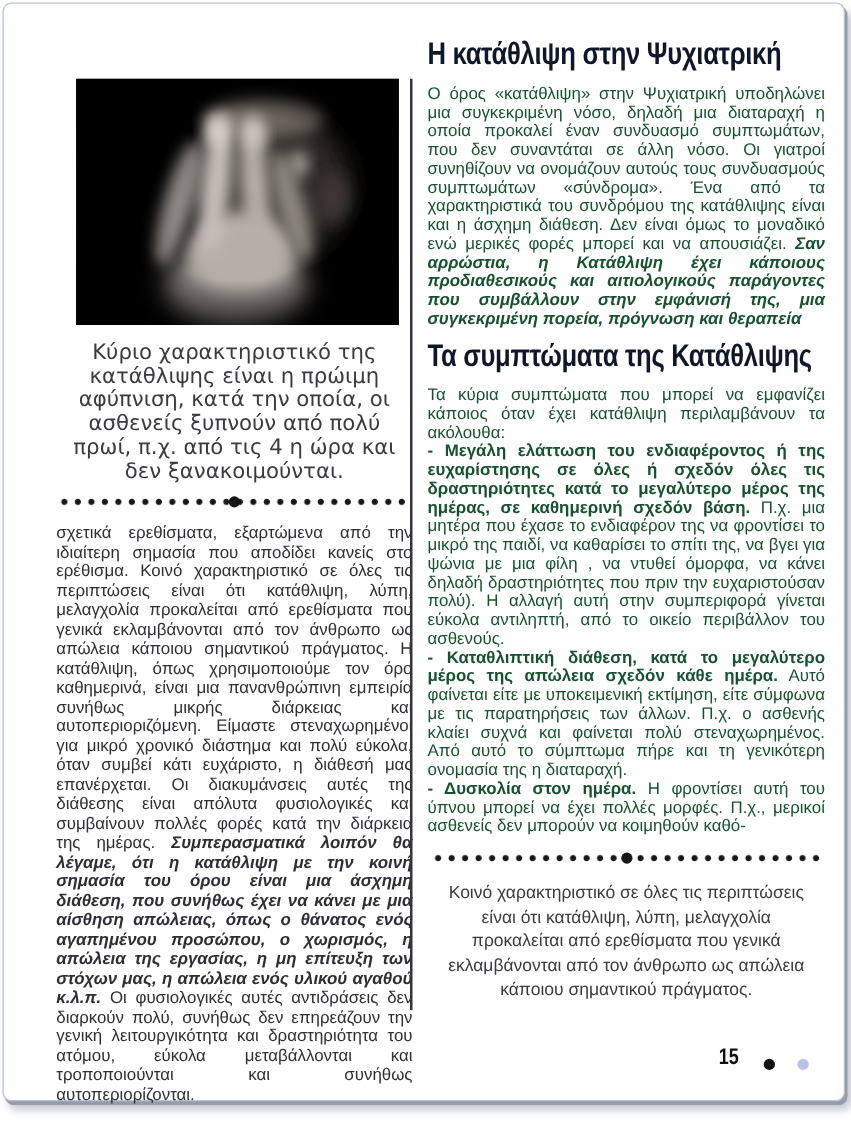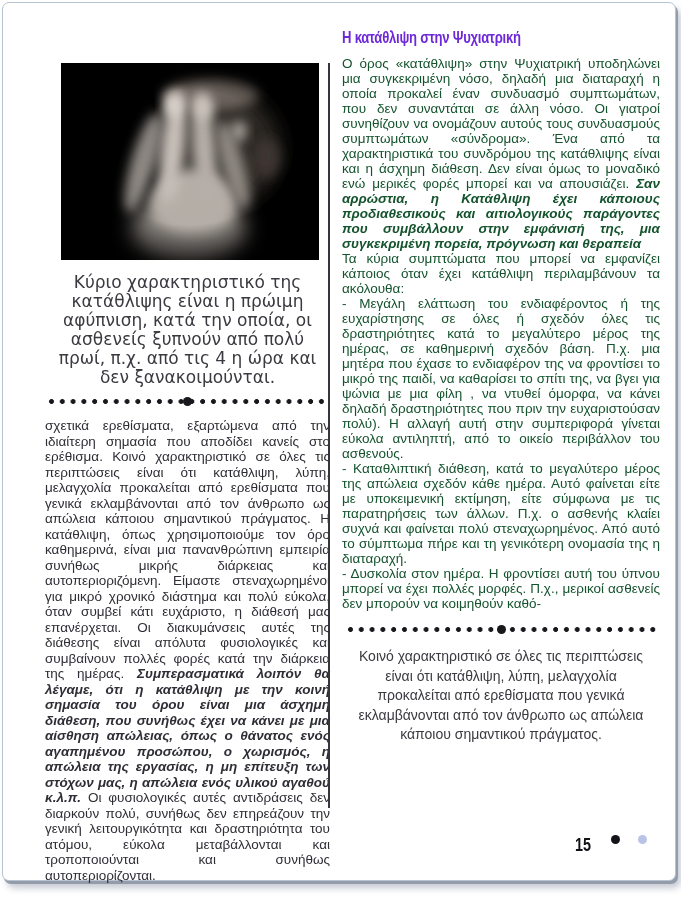--- a/index.html
+++ b/index.html
@@ -13,38 +13,38 @@
   .photo{width:258px;height:197px;margin-left:16px;background:#000;display:block;}
   .caption{margin:13px 0 0 0;text-align:center;font-family:"DejaVu Sans",sans-serif;
            font-size:17px;line-height:19px;color:#3a3a40;padding:0 4px;}
   .dot-divider{position:relative;height:9px;margin:10px 2px 0 2px;
     background-image:radial-gradient(circle at 4.5px 4.5px,#17171c 2.1px,rgba(0,0,0,0) 2.8px);
     background-size:10.8px 9px;background-repeat:repeat-x;}
   .dot-divider::after{content:"";position:absolute;left:50%;top:50%;width:9px;height:9px;
     margin:-4.5px 0 0 -4.5px;border-radius:50%;background:#17171c;}
   .body-text{margin-top:12px;font-size:13.5px;line-height:15.5px;text-align:justify;
              color:#2e2e36;}
-  .seg-b{font-weight:normal;}
+  .seg-b{font-weight:bold;}
   .seg-bi{font-weight:bold;font-style:italic;}
   
   .v-rule{position:absolute;left:325px;top:60px;width:1.5px;height:745px;background:#35353c;}
   
   .col-right{position:absolute;left:339px;top:26px;width:318px;}
-  .heading{font-weight:bold;color:#6d28d9;font-size:16px;white-space:nowrap;}
+  .heading{font-weight:bold;color:#0f172a;font-size:25px;white-space:nowrap;}
   .heading>span{display:inline-block;transform:scaleX(0.82);transform-origin:0 50%;
                 letter-spacing:-0.3px;}
   .h1{margin:0 0 9px 0;}
   .h2{margin:9px 0 8px 0;}
   .para{font-size:13.5px;line-height:15px;text-align:justify;margin:0 0 0 0;color:#14532d;}
   .para+.para{margin-top:0;}
   .quote{margin-top:13px;text-align:center;font-family:Liberation Sans, sans-serif;
          font-size:14px;line-height:19.5px;color:#3a3a40;padding:0 6px;}
   .dot-divider.right{margin:14px 4px 0 4px;}
   
-  .pagenum{position:absolute;left:570px;top:832px;display:flex;align-items:flex-start;gap:18px;}
+  .pagenum{position:absolute;left:570px;top:832px;display:flex;align-items:flex-end;gap:18px;}
   .pagenum .num{font-weight:bold;font-size:18px;color:#121216;display:inline-block;
                 transform:scaleX(0.8);}
   .dot{width:9px;height:9px;border-radius:50%;display:inline-block;}
   .dot-black{background:#141418;}
   .dot-blue{background:#b9c3e6;}
 </style>
 </head>
 <body>
 
 <div class="canvas">
@@ -93,20 +93,23 @@
 
     <div class="v-rule"></div>
 
     <div class="col-right">
       <h1 class="heading h1">
         <span>Η κατάθλιψη στην Ψυχιατρική</span>
       </h1>
 
       <p class="para"><span>Ο όρος «κατάθλιψη» στην Ψυχιατρική υποδηλώνει μια συγκεκριμένη νόσο, δηλαδή μια διαταραχή η οποία προκαλεί έναν συνδυασμό συμπτωμάτων, που δεν συναντάται σε άλλη νόσο. Οι γιατροί συνηθίζουν να ονομάζουν αυτούς τους συνδυασμούς συμπτωμάτων «σύνδρομα». Ένα από τα χαρακτηριστικά του συνδρόμου της κατάθλιψης είναι και η άσχημη διάθεση. Δεν είναι όμως το μοναδικό ενώ μερικές φορές μπορεί και να απουσιάζει. </span><span class="seg-bi">Σαν αρρώστια, η Κατάθλιψη έχει κάποιους προδιαθεσικούς και αιτιολογικούς παράγοντες που συμβάλλουν στην εμφάνισή της, μια συγκεκριμένη πορεία, πρόγνωση και θεραπεία</span></p>
 
+      <h2 class="heading h2">
+        <span>Τα συμπτώματα της Κατάθλιψης</span>
+      </h2>
 
       <p class="para">Τα κύρια συμπτώματα που μπορεί να εμφανίζει κάποιος όταν έχει κατάθλιψη περιλαμβάνουν τα ακόλουθα:</p>
       <p class="para"><span class="seg-b">- Μεγάλη ελάττωση του ενδιαφέροντος ή της ευχαρίστησης σε όλες ή σχεδόν όλες τις δραστηριότητες κατά το μεγαλύτερο μέρος της ημέρας, σε καθημερινή σχεδόν βάση.</span><span> Π.χ. μια μητέρα που έχασε το ενδιαφέρον της να φροντίσει το μικρό της παιδί, να καθαρίσει το σπίτι της, να βγει για ψώνια  με μια φίλη , να ντυθεί όμορφα, να κάνει δηλαδή δραστηριότητες  που πριν την ευχαριστούσαν πολύ). Η αλλαγή αυτή στην συμπεριφορά  γίνεται εύκολα αντιληπτή, από το οικείο περιβάλλον του ασθενούς.</span></p>
       <p class="para"><span class="seg-b">- Καταθλιπτική διάθεση, κατά το μεγαλύτερο μέρος της απώλεια σχεδόν κάθε ημέρα.</span><span> Αυτό φαίνεται είτε με υποκειμενική εκτίμηση, είτε σύμφωνα με τις παρατηρήσεις των άλλων. Π.χ. ο ασθενής κλαίει συχνά και φαίνεται πολύ στεναχωρημένος. Από αυτό το σύμπτωμα πήρε και τη γενικότερη ονομασία της η διαταραχή.</span></p>
       <p class="para"><span class="seg-b">- Δυσκολία στον ημέρα.</span><span> Η φροντίσει αυτή του ύπνου μπορεί να έχει πολλές μορφές. Π.χ., μερικοί ασθενείς δεν μπορούν να κοιμηθούν καθό-</span></p>
 
       <div class="dot-divider right"></div>
 
       <p class="quote">Κοινό  χαρακτηριστικό σε όλες τις περιπτώσεις είναι ότι κατάθλιψη, λύπη, μελαγχολία προκαλείται από ερεθίσματα που γενικά εκλαμβάνονται από τον άνθρωπο ως απώλεια κάποιου σημαντικού πράγματος.</p>
     </div>

